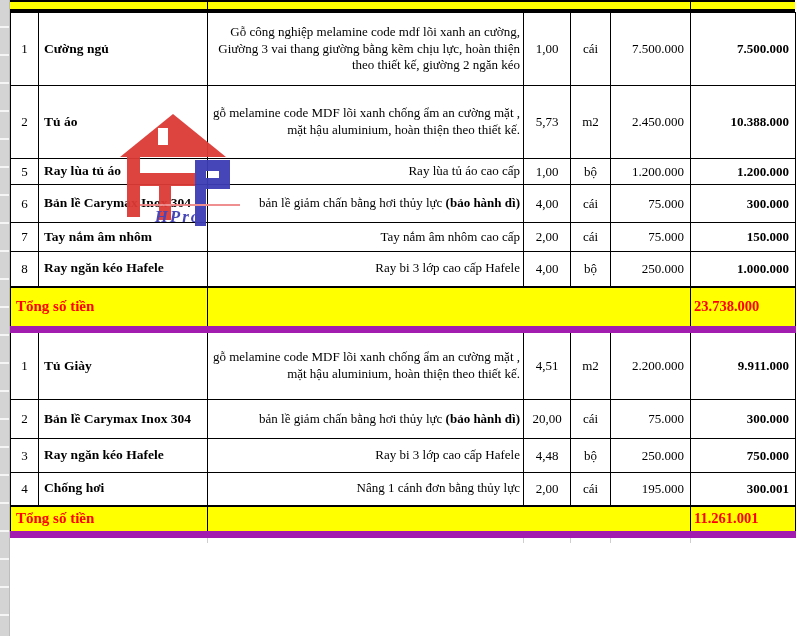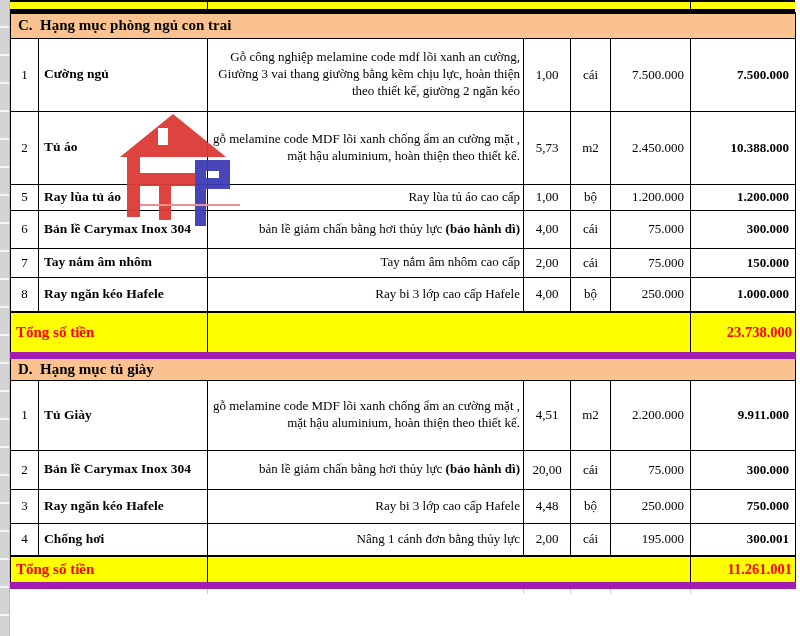--- a/index.html
+++ b/index.html
@@ -16,21 +16,21 @@
   tr.section-header td{background:var(--peach);font-weight:bold;font-size:15px;
         border-top:2px solid #000;border-bottom:1px solid #000;padding:2px 7px;white-space:pre-wrap;text-align:left;}
   td.stt{text-align:center;}
   td.name{font-weight:bold;font-size:13.5px;text-align:left;padding-left:5px;line-height:1.25;}
   td.desc{text-align:right;line-height:1.3;}
   td.qty,td.unit{text-align:center;}
   td.price{text-align:right;padding-right:6px;}
   td.total{text-align:right;padding-right:6px;font-weight:bold;}
   tr.total-row td{background:var(--yellow);border-top:2px solid #000;border-bottom:7px solid #a21caf;}
   td.total-label{color:var(--red);font-weight:bold;font-size:15px;text-align:left;padding-left:5px;}
-  td.total-value{color:var(--red);font-weight:bold;font-size:14.5px;text-align:right;}
+  td.total-value{color:var(--red);font-weight:bold;font-size:14.5px;text-align:left;}
   .bottom-strip{position:relative;height:5px;background:#fff;}
   .bottom-strip .vdiv{position:absolute;top:0;bottom:0;width:1px;background:#cfcfcf;}
   
   .logo{position:absolute;left:112px;top:114px;width:132px;height:118px;z-index:5;opacity:.95;pointer-events:none;}
   .logo *{position:absolute;}
   .roof{left:8px;top:0;width:0;height:0;border-left:53px solid transparent;
         border-right:53px solid transparent;border-bottom:43px solid var(--logo-red);}
   .chimney-notch{left:46px;top:14px;width:10px;height:17px;background:#fff;}
   .h-vbar1{left:15px;top:43px;width:13px;height:60px;background:var(--logo-red);}
   .h-hbar{left:15px;top:59px;width:78px;height:13px;background:var(--logo-red);}
@@ -57,23 +57,20 @@
       <colgroup>
         <col style="width:28px">
           <col style="width:169px">
           <col style="width:316px">
         <col style="width:47px">
           <col style="width:40px">
           <col style="width:80px">
           <col style="width:105px">
       </colgroup>
       <tbody id="table-body">
-          <tr class="section-header" style="height: 25px;">
-            <td class="header-cell" colspan="7">C.  Hạng mục phòng ngủ con trai</td>
-          </tr>
           <tr style="height: 73px;">
             <td class="stt">1</td>
             <td class="name">Cường ngủ</td>
             <td class="desc">Gỗ công nghiệp melamine code mdf lõi xanh an cường, Giường 3 vai thang giường bằng kẽm chịu lực, hoàn thiện theo thiết kế, giường 2 ngăn kéo</td>
             <td class="qty">1,00</td>
             <td class="unit">cái</td>
             <td class="price">7.500.000</td>
             <td class="total">7.500.000</td>
           </tr>
           <tr style="height: 73px;">
@@ -118,23 +115,20 @@
             <td class="desc">Ray bi 3 lớp cao cấp Hafele</td>
             <td class="qty">4,00</td>
             <td class="unit">bộ</td>
             <td class="price">250.000</td>
             <td class="total">1.000.000</td>
           </tr>
           <tr class="total-row" style="height: 43px;">
             <td class="total-label" colspan="2">Tổng số tiền</td>
             <td class="total-empty" colspan="4"></td>
             <td class="total-value">23.738.000</td>
-          </tr>
-          <tr class="section-header" style="height: 25px;">
-            <td class="header-cell" colspan="7">D.  Hạng mục tủ giày</td>
           </tr>
           <tr style="height: 70px;">
             <td class="stt">1</td>
             <td class="name">Tủ Giày</td>
             <td class="desc">gỗ melamine code MDF lõi xanh chống ẩm an cường mặt , mặt hậu aluminium, hoàn thiện theo thiết kế.</td>
             <td class="qty">4,51</td>
             <td class="unit">m2</td>
             <td class="price">2.200.000</td>
             <td class="total">9.911.000</td>
           </tr>
@@ -184,14 +178,15 @@
 
   <div class="logo">
     <div class="roof"></div>
     <div class="chimney-notch"></div>
     <div class="h-vbar1"></div>
     <div class="h-hbar"></div>
     <div class="h-vbar2"></div>
     <div class="p-ring"></div>
     <div class="p-stem"></div>
     <div class="logo-line"></div>
+    <div class="logo-text">HPro</div>
   </div>
 </div>
 
 </body></html>

